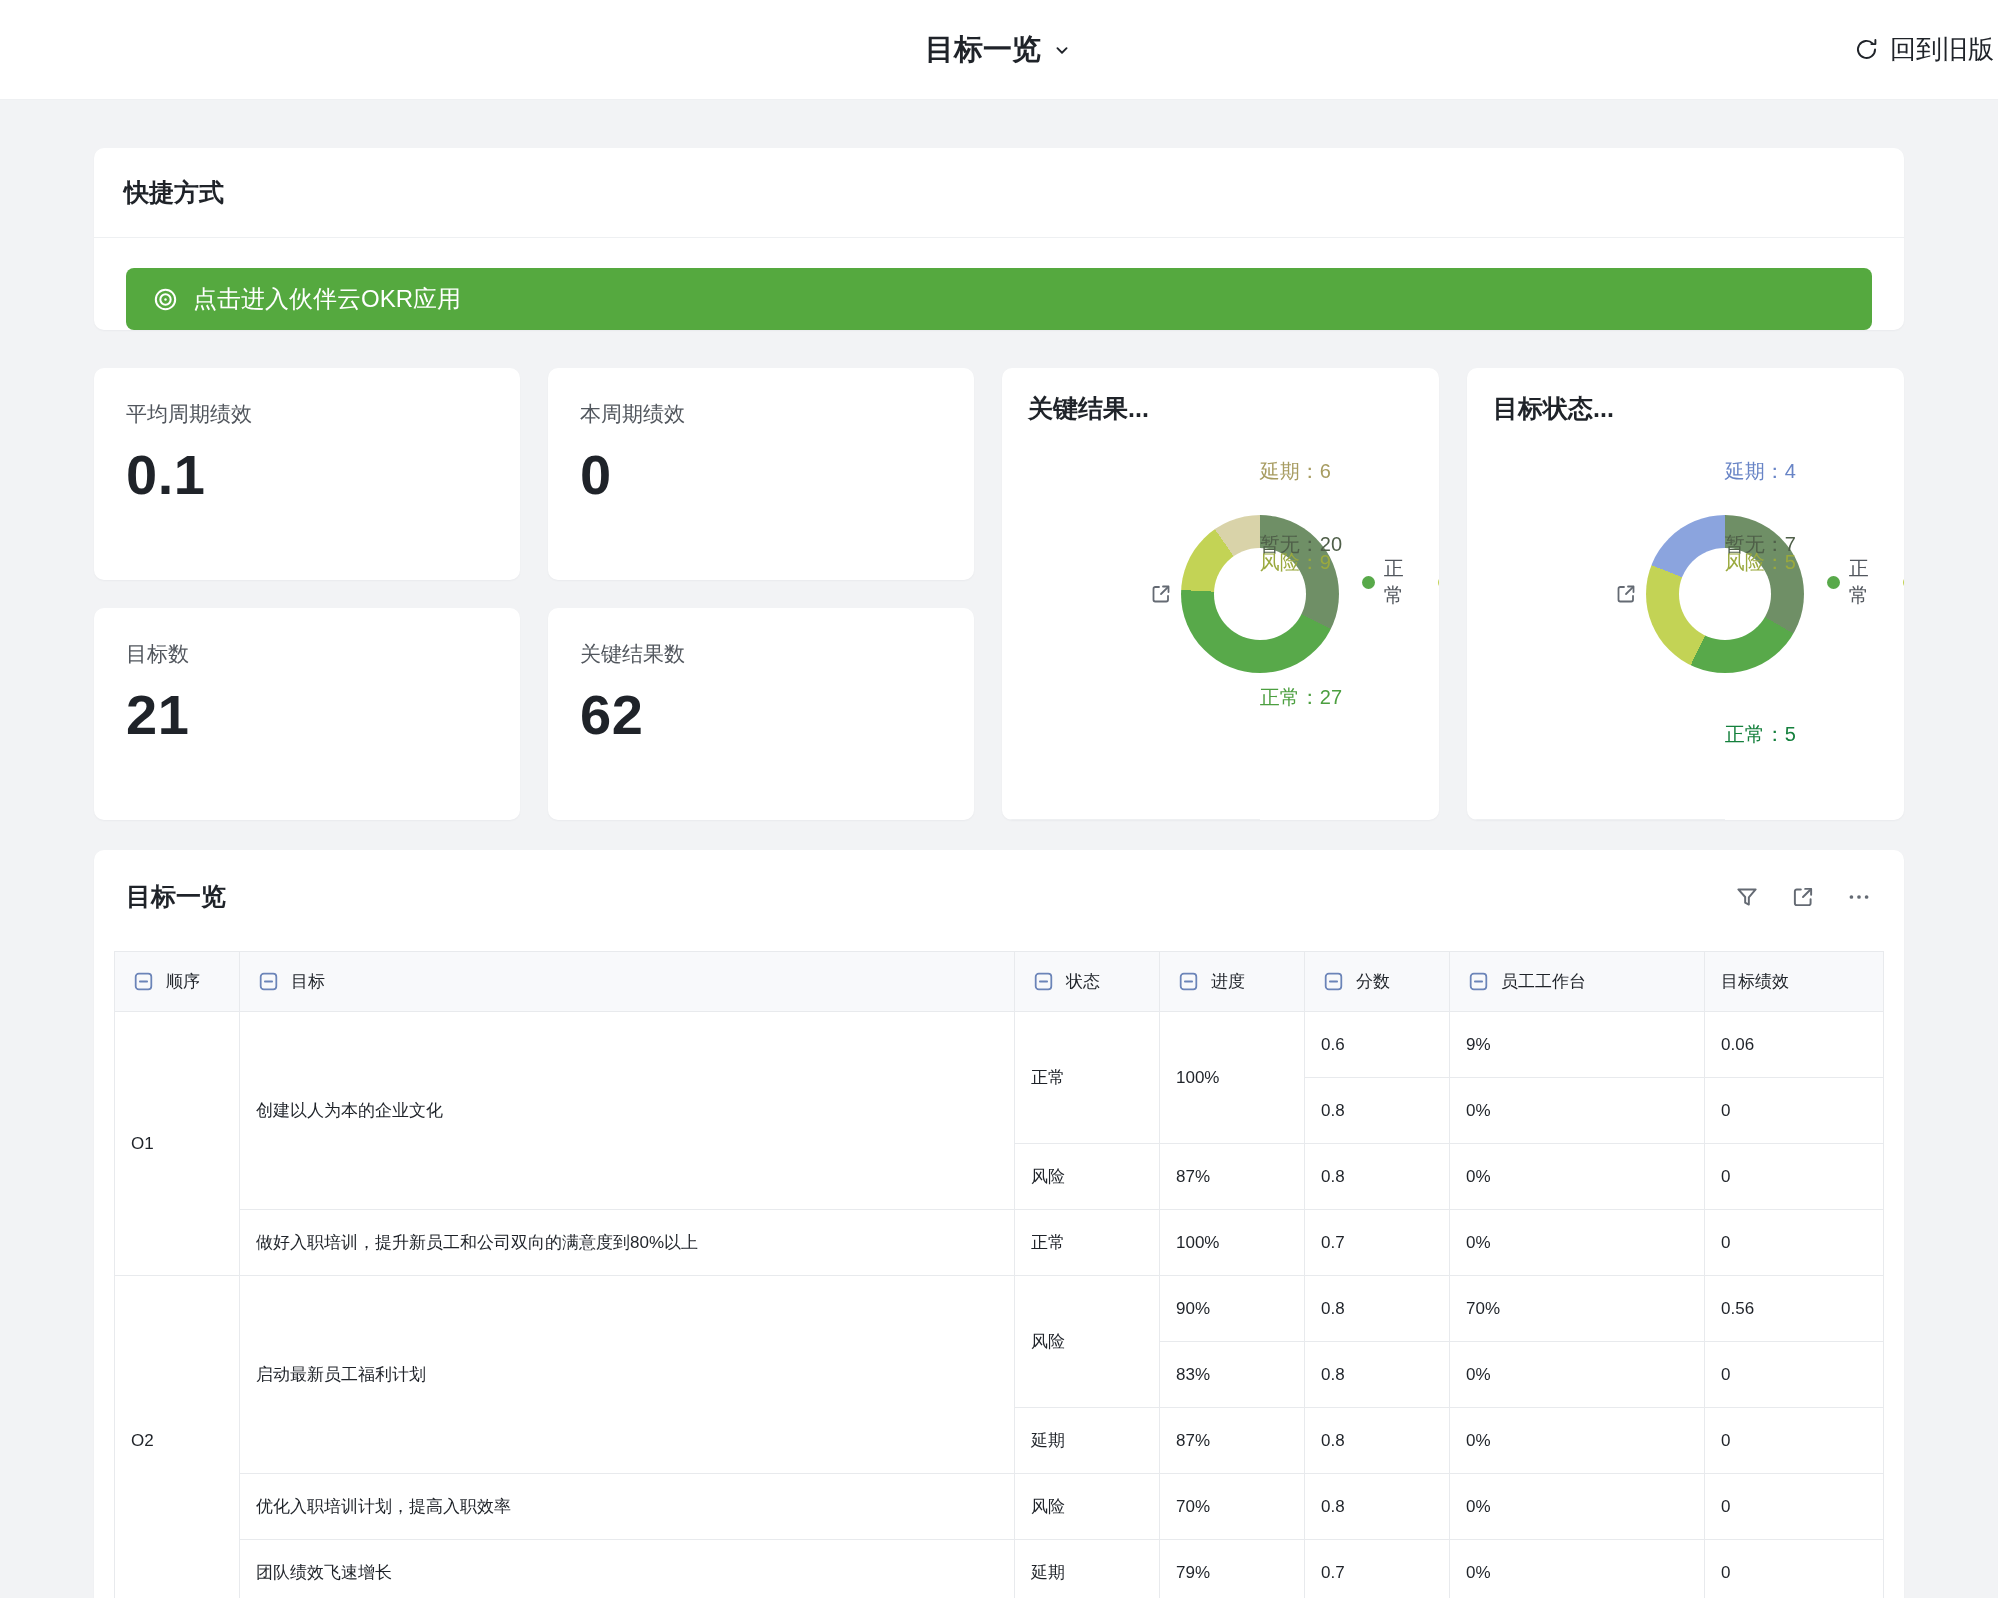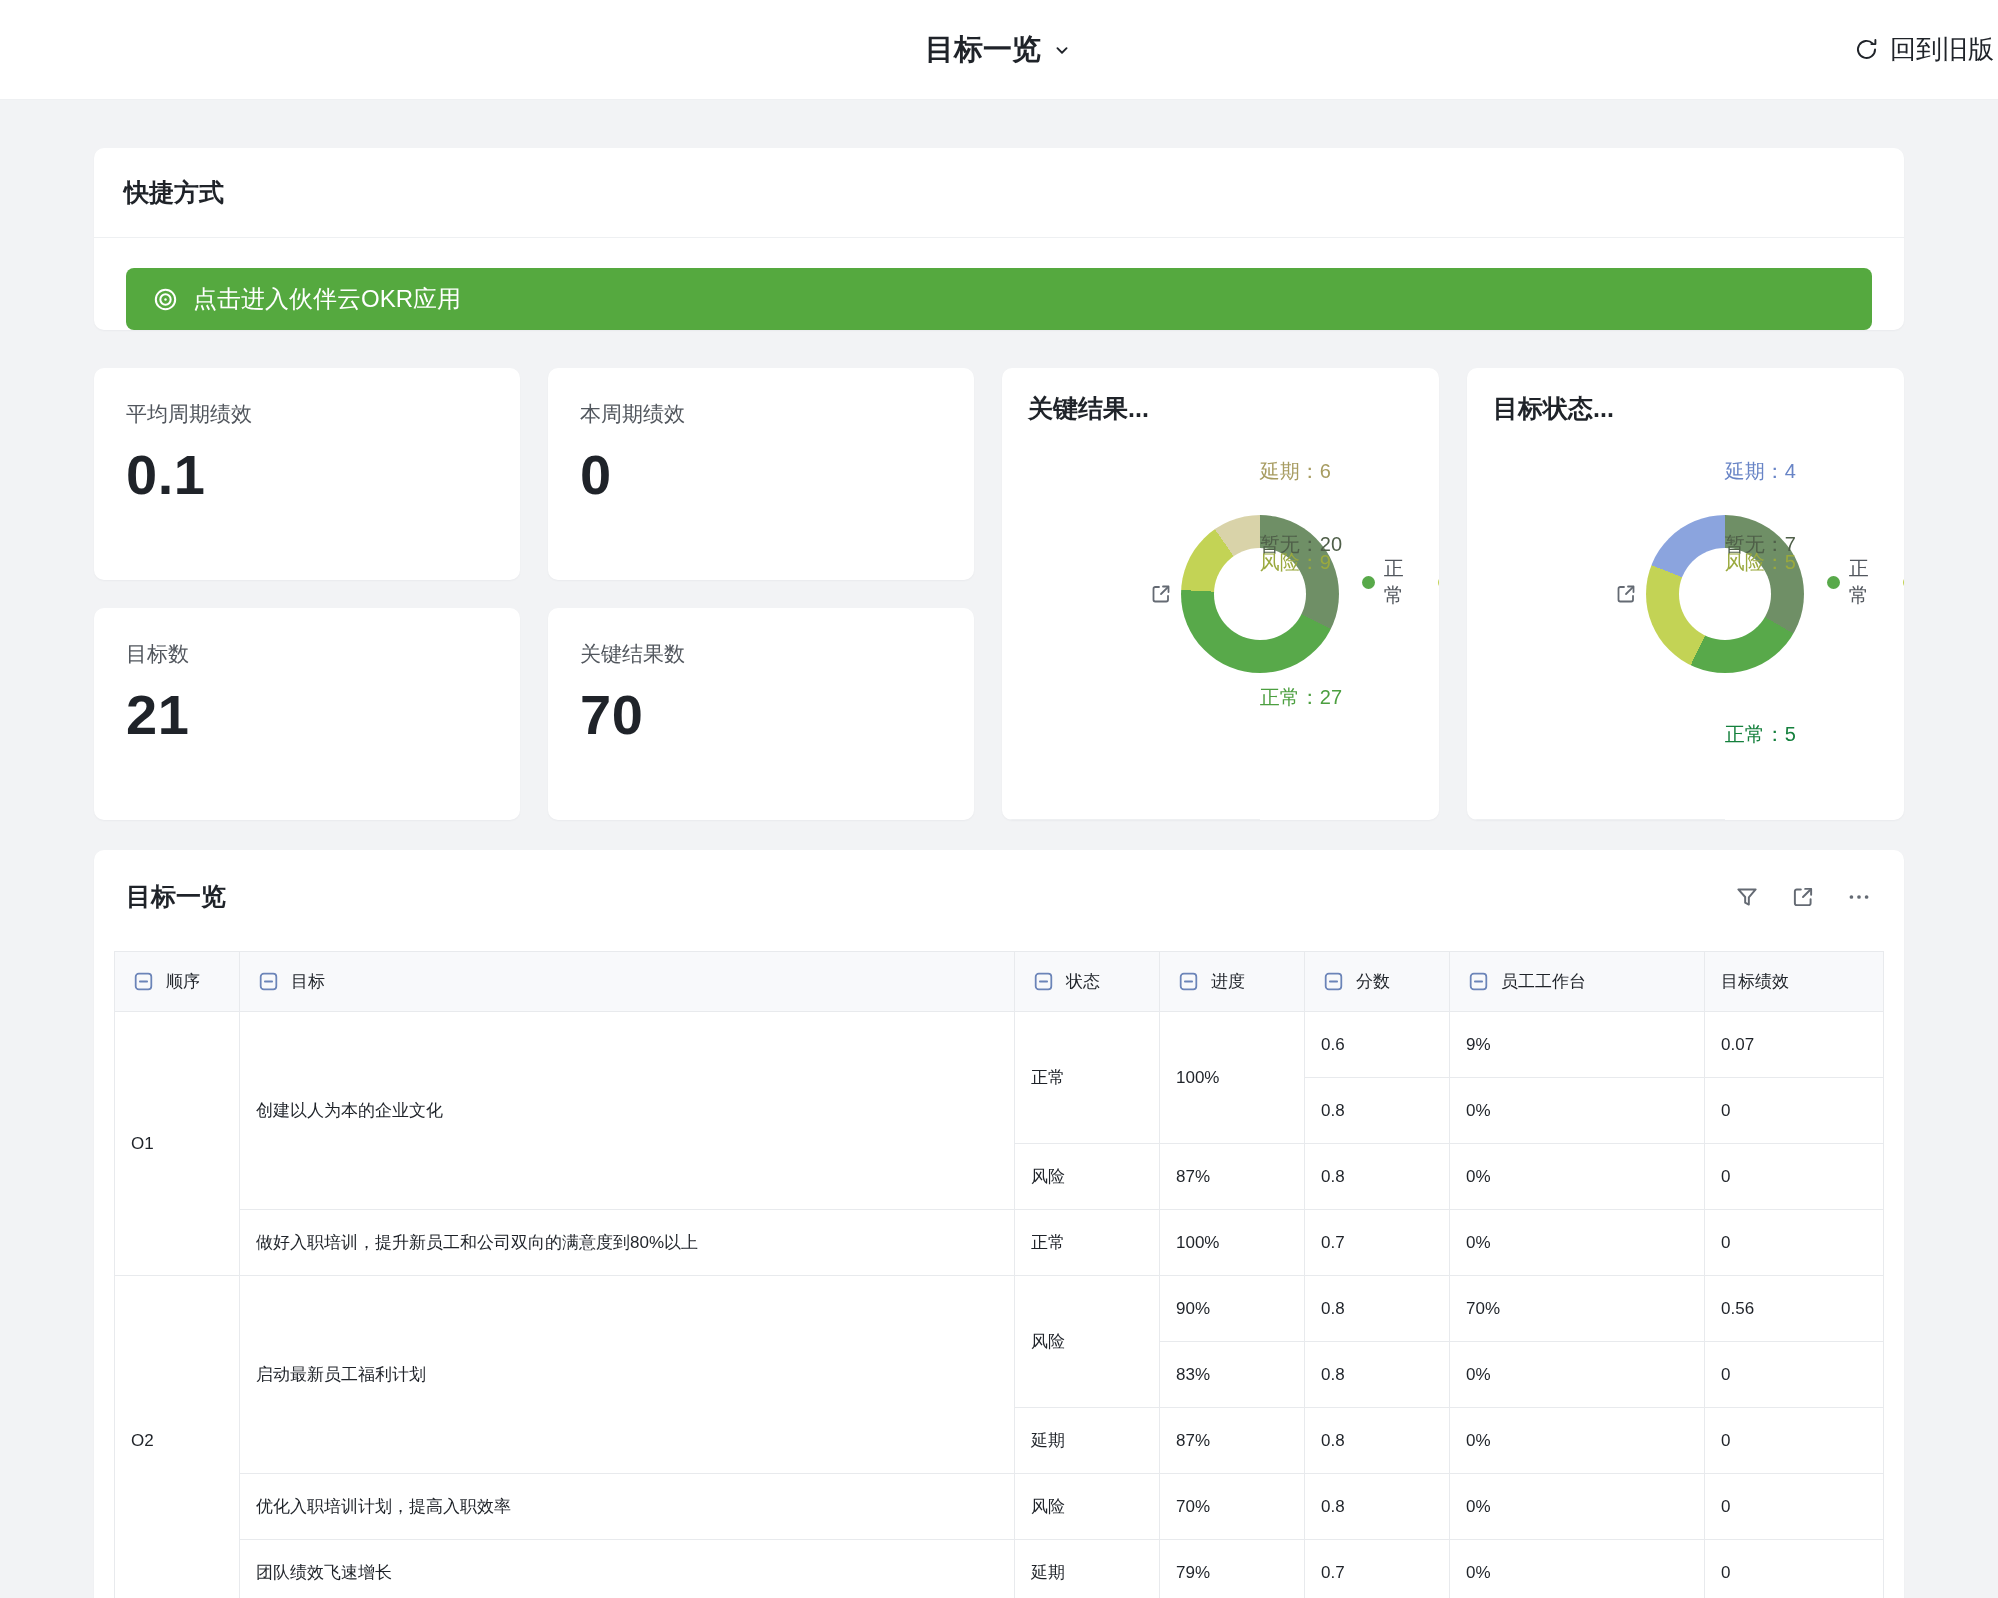--- a/index.html
+++ b/index.html
@@ -128,21 +128,21 @@
       <div class="stat-value">0</div>
     </div>
 
     <div class="card stat-card pos-c1r2">
       <div class="stat-label">目标数</div>
       <div class="stat-value">21</div>
     </div>
 
     <div class="card stat-card pos-c2r2">
       <div class="stat-label">关键结果数</div>
-      <div class="stat-value">70</div>
+      <div class="stat-value">62</div>
     </div>
 
     <div class="card chart-card pos-c3">
       <div class="card-head">
         <div class="card-title">关键结果...</div>
         <div class="head-icons">
           <span class="icon-btn">
             <svg width="24" height="24" viewBox="0 0 24 24" fill="none" stroke="#646a73" stroke-width="1.8" stroke-linecap="round" stroke-linejoin="round">
                 <path d="M10 5H6.2A1.7 1.7 0 0 0 4.5 6.7v11.1a1.7 1.7 0 0 0 1.7 1.7h11.1a1.7 1.7 0 0 0 1.7-1.7V14"></path>
                 <path d="M14 4.5h5.5V10"></path>
@@ -372,21 +372,21 @@
         </thead>
         <tbody>
 
           <tr>
             <td rowspan="4">O1</td>
             <td rowspan="3">创建以人为本的企业文化</td>
             <td rowspan="2">正常</td>
             <td rowspan="2">100%</td>
             <td>0.6</td>
             <td>9%</td>
-            <td>0.07</td>
+            <td>0.06</td>
           </tr>
           <tr>
             <td>0.8</td>
             <td>0%</td>
             <td>0</td>
           </tr>
           <tr>
             <td>风险</td>
             <td>87%</td>
             <td>0.8</td>

